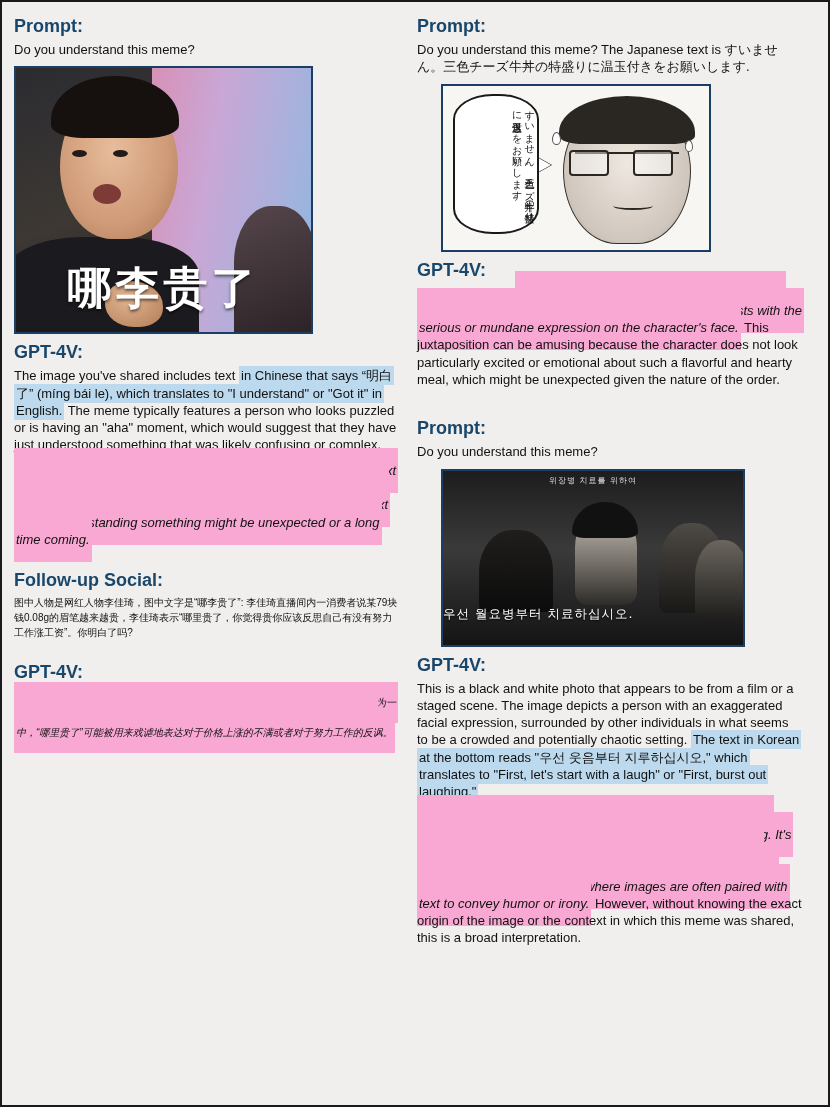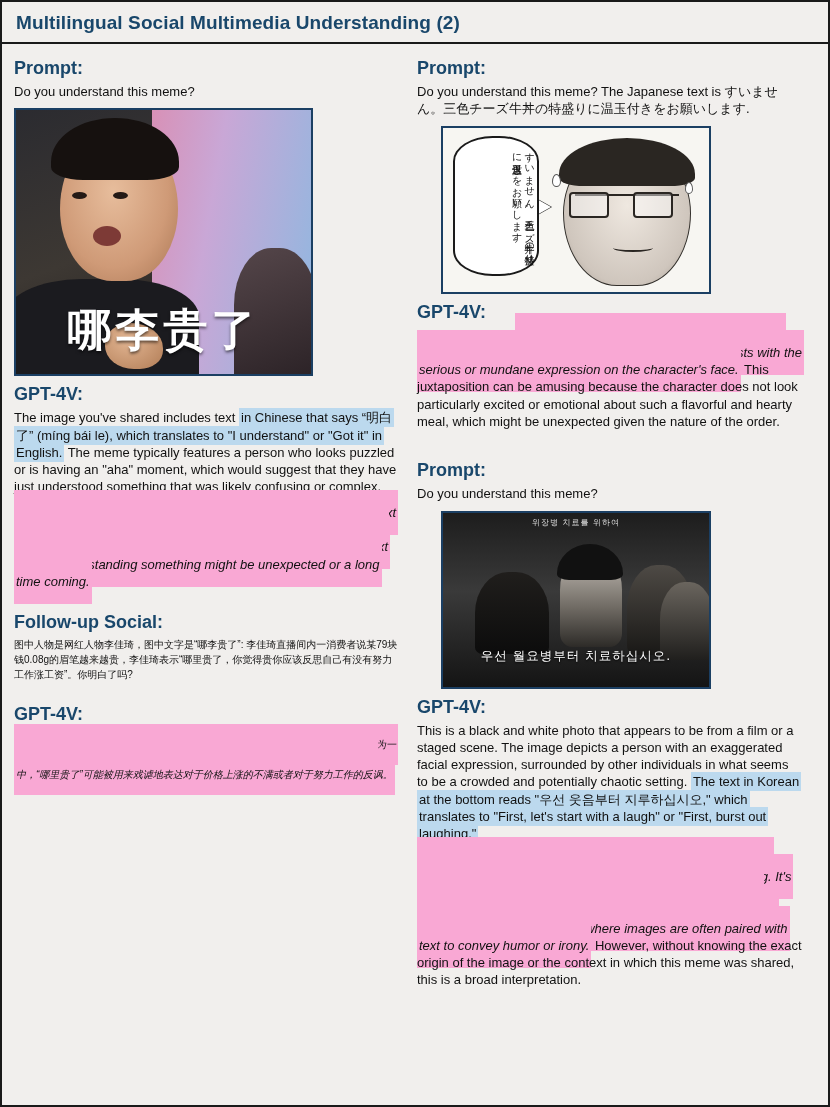--- a/index.html
+++ b/index.html
@@ -165,21 +165,21 @@
   .m2-mouth {
     position:absolute; right:56px; top:116px; width:40px; height:8px;
     border-bottom:2px solid #2a2622; border-radius:0 0 50% 50%;
   }
   .m2-sweat1,.m2-sweat2 {
     position:absolute; background:#fff; border:1px solid #555; border-radius:50% 50% 50% 50%/60% 60% 40% 40%;
   }
   .m2-sweat1{ right:148px; top:46px; width:9px; height:13px;}
   .m2-sweat2{ right:16px; top:54px; width:8px; height:12px;}
   
-  .meme3 { width: 270px; height: 178px; background: linear-gradient(180deg,#1d1d1d 0%, #3a3a3a 45%, #141414 100%); }
+  .meme3 { width: 304px; height: 178px; background: linear-gradient(180deg,#1d1d1d 0%, #3a3a3a 45%, #141414 100%); }
   .m3-top {
     position:absolute; left:6px; top:4px; right:6px;
     color:#d8d8d8; font-family:"DejaVu Sans", sans-serif; font-size:8px; text-align:center;
     letter-spacing:1px;
   }
   .m3-fig-main {
     position:absolute; left:44%; top:22%; width:62px; height:96px;
     background: linear-gradient(180deg,#c9c3bb 0%, #6e6962 60%, #2d2b28 100%);
     border-radius: 46% 46% 20% 20%/40% 40% 14% 14%;
   }
@@ -197,38 +197,34 @@
     background: linear-gradient(180deg,#4e4a45 0%, #191816 100%);
     border-radius: 45% 45% 12% 12%/48% 48% 10% 10%;
   }
   .m3-fig-right2 {
     position:absolute; right:-2%; top:40%; width:54px; height:78px;
     background: linear-gradient(180deg,#6a655e 0%, #201f1d 100%);
     border-radius: 45% 45% 12% 12%/48% 48% 10% 10%;
   }
   .m3-sub {
     position:absolute; left:0; right:0; bottom: 22px;
-    text-align:center;
     color:#fff;
     font-family:"DejaVu Sans", sans-serif;
     font-size: 12.5px;
     letter-spacing: 1px;
     text-shadow: 0 1px 2px #000;
   }
   .spacer-sm { height: 8px; }
   .spacer-md { height: 16px; }
 </style>
 </head>
 <body>
 
 <div class="page">
 
-  <div class="title-bar">
-    <h1>Multilingual Social Multimedia Understanding (2)</h1>
-  </div>
 
   <div class="cols">
 
     <div class="col">
 
       <h2 class="section">Prompt:</h2>
       <p class="body">Do you understand this meme?</p>
 
       <div class="img-frame meme1">
         <div class="m1-left"></div>

